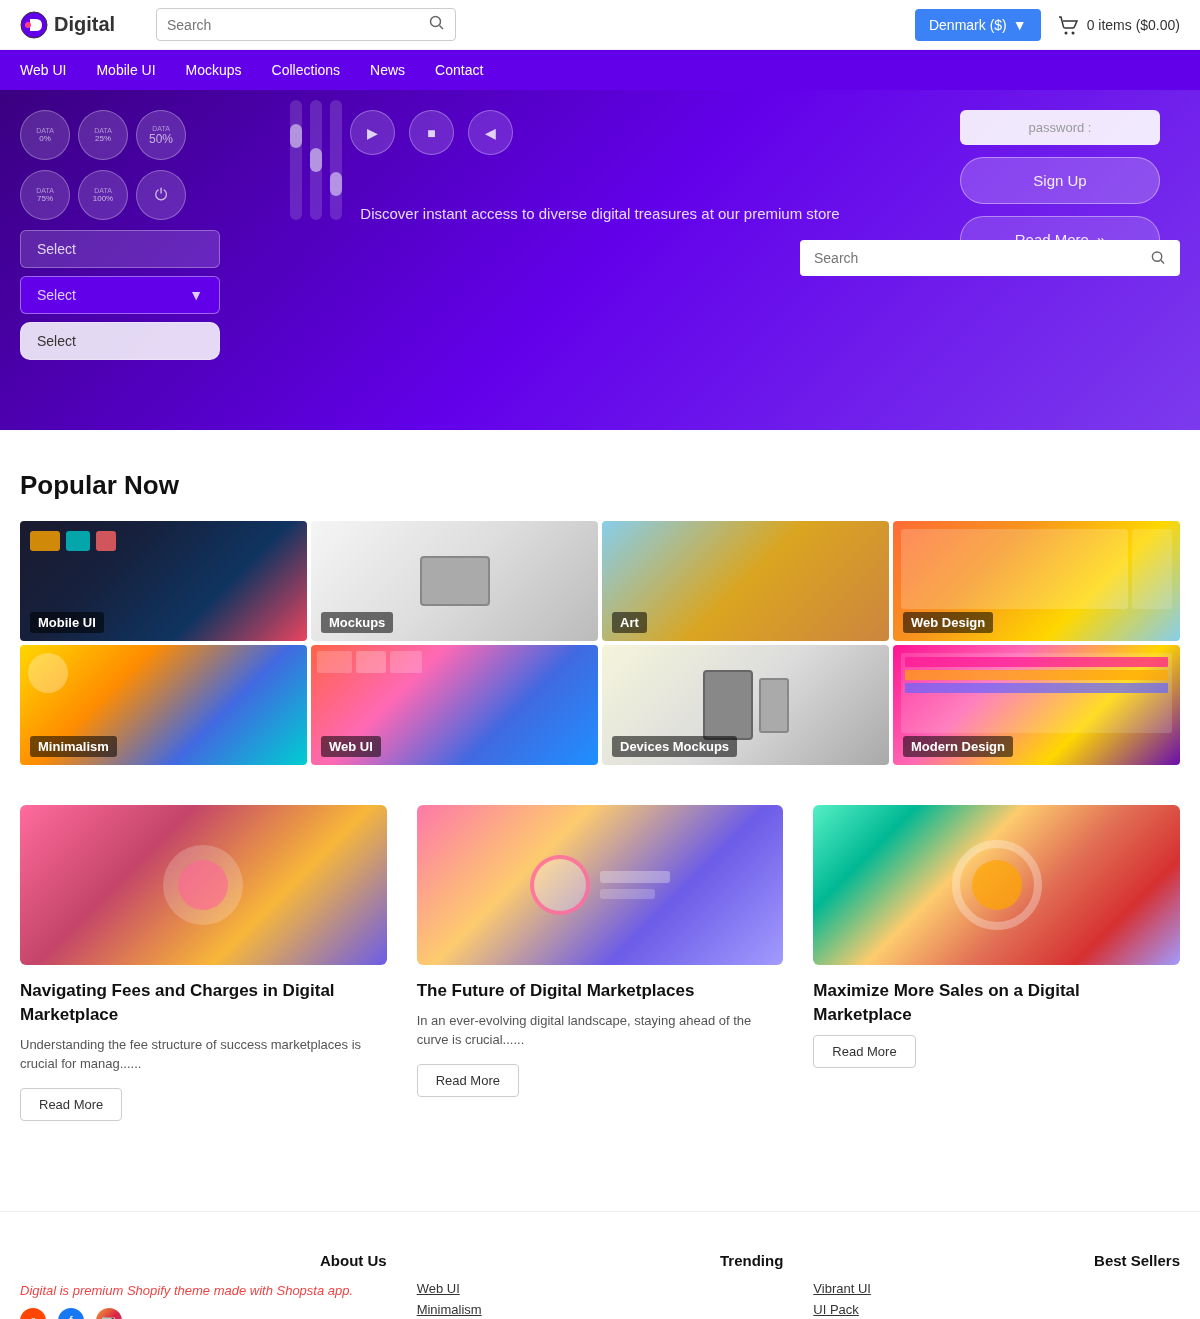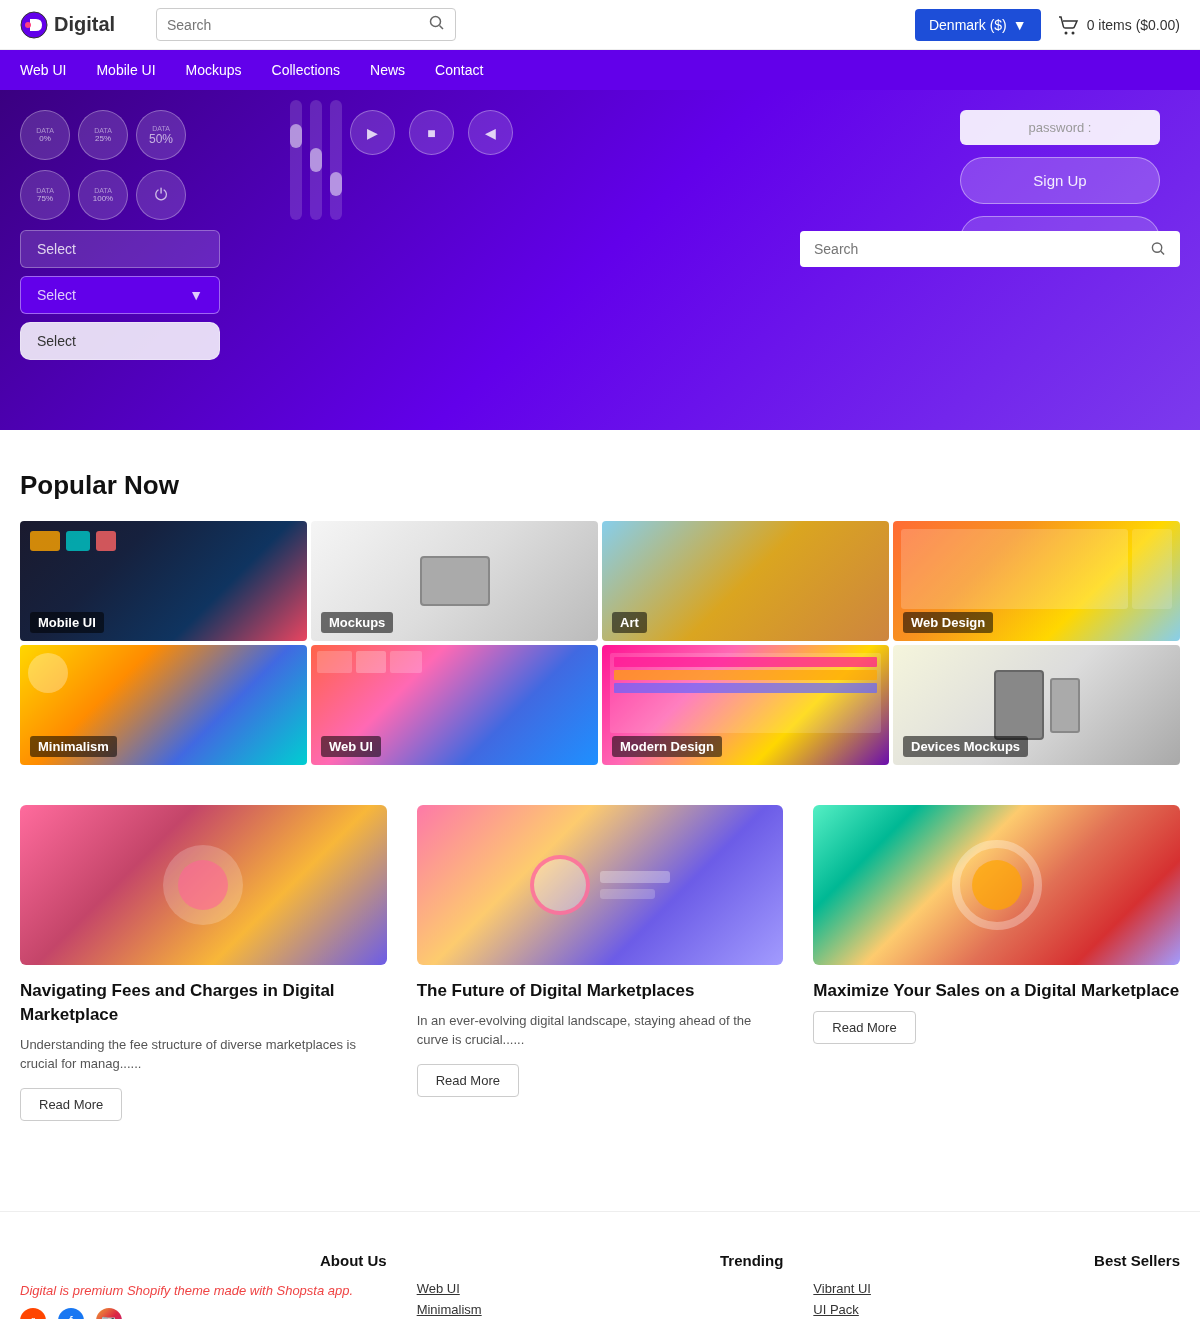--- a/index.html
+++ b/index.html
@@ -48,21 +48,21 @@
       cursor: pointer;
       color: #666;
     }
     .header-right {
       display: flex;
       align-items: center;
       gap: 16px;
       margin-left: auto;
     }
     .currency-btn {
-      background: #1d4ed8;
+      background: #3b82f6;
       color: #fff;
       border: none;
       border-radius: 4px;
       padding: 8px 14px;
       font-size: 14px;
       cursor: pointer;
       display: flex;
       align-items: flex-start;
       gap: 6px;
     }
@@ -545,20 +545,21 @@
     <div class="hero-signup-btn">
       <span>Sign Up</span>
     </div>
     <div class="hero-readmore-btn">
       <span>Read More</span>
       <span>»</span>
     </div>
   </div>
 
   <div class="hero-title-area">
+    <p class="hero-subtitle">Discover instant access to diverse digital treasures at our premium store</p>
   </div>
 
   <div class="hero-middle-search" style="margin-top:18px;position:relative;z-index:5;">
     <div class="hero-search-box">
       <input type="text" style="border: none; outline: none; width: 100%; font-size: 14px;" placeholder="Search">
       <svg width="16" height="16" viewBox="0 0 16 16" fill="none">
         <circle cx="6.5" cy="6.5" r="5" stroke="#666" stroke-width="1.5"></circle>
         <line x1="10.5" y1="10.5" x2="14" y2="14" stroke="#666" stroke-width="1.5"></line>
       </svg>
     </div>
@@ -612,54 +613,54 @@
     </div>
     <div class="grid-item">
       <div class="grid-item-bg bg-web-ui">
         <div style="padding:6px;display:flex;gap:4px;flex-wrap:wrap;">
           <div style="width:35px;height:22px;background:rgba(255,255,255,0.2);border-radius:2px;"></div>
           <div style="width:30px;height:22px;background:rgba(255,255,255,0.25);border-radius:2px;"></div>
           <div style="width:32px;height:22px;background:rgba(255,255,255,0.2);border-radius:2px;"></div>
         </div>
       </div>
       <span class="grid-item-label">Web UI</span>
+    </div>
+    <div class="grid-item">
+      <div class="grid-item-bg bg-devices">
+        <div style="padding:10px;display:flex;gap:6px;align-items:center;justify-content:center;height:100%;">
+          <div style="width:50px;height:70px;background:#888;border-radius:4px;border:2px solid #666;"></div>
+          <div style="width:30px;height:55px;background:#aaa;border-radius:3px;border:2px solid #888;"></div>
+        </div>
+      </div>
+      <span class="grid-item-label">Devices Mockups</span>
     </div>
     <div class="grid-item">
       <div class="grid-item-bg bg-modern-design">
         <div style="padding:8px;display:flex;gap:3px;">
           <div style="flex:1;height:80px;background:rgba(255,255,255,0.15);border-radius:2px;display:flex;flex-direction:column;gap:3px;padding:4px;">
             <div style="height:10px;background:rgba(255,20,147,0.7);border-radius:1px;"></div>
             <div style="height:10px;background:rgba(255,165,0,0.7);border-radius:1px;"></div>
             <div style="height:10px;background:rgba(100,100,255,0.7);border-radius:1px;"></div>
           </div>
         </div>
       </div>
       <span class="grid-item-label">Modern Design</span>
     </div>
-    <div class="grid-item">
-      <div class="grid-item-bg bg-devices">
-        <div style="padding:10px;display:flex;gap:6px;align-items:center;justify-content:center;height:100%;">
-          <div style="width:50px;height:70px;background:#888;border-radius:4px;border:2px solid #666;"></div>
-          <div style="width:30px;height:55px;background:#aaa;border-radius:3px;border:2px solid #888;"></div>
-        </div>
-      </div>
-      <span class="grid-item-label">Devices Mockups</span>
-    </div>
   </div>
 
   <div class="blog-grid">
 
     <div class="blog-card">
       <div class="blog-img-1">
         <div style="width:80px;height:80px;background:rgba(255,255,255,0.2);border-radius:50%;display:flex;align-items:center;justify-content:center;">
           <div style="width:50px;height:50px;background:rgba(255,100,150,0.6);border-radius:50%;"></div>
         </div>
       </div>
       <h3 class="blog-title">Navigating Fees and Charges in Digital Marketplace</h3>
-      <p class="blog-excerpt">Understanding the fee structure of diverse marketplaces is crucial for manag......</p>
+      <p class="blog-excerpt">Understanding the fee structure of success marketplaces is crucial for manag......</p>
       <button class="read-more-btn">Read More</button>
     </div>
 
     <div class="blog-card">
       <div class="blog-img-2">
         <div style="padding:20px;display:flex;gap:10px;align-items:center;justify-content:center;height:100%;">
           <div style="width:60px;height:60px;background:rgba(255,255,255,0.3);border-radius:50%;border:4px solid rgba(255,100,150,0.8);"></div>
           <div style="display:flex;flex-direction:column;gap:6px;">
             <div style="width:70px;height:12px;background:rgba(255,255,255,0.3);border-radius:3px;"></div>
             <div style="width:55px;height:10px;background:rgba(255,255,255,0.2);border-radius:3px;"></div>
@@ -672,21 +673,21 @@
     </div>
 
     <div class="blog-card">
       <div class="blog-img-3">
         <div style="padding:14px;display:flex;align-items:center;justify-content:center;height:100%;">
           <div style="width:90px;height:90px;border-radius:50%;border:8px solid rgba(255,255,255,0.3);position:relative;display:flex;align-items:center;justify-content:center;">
             <div style="width:50px;height:50px;background:rgba(255,165,0,0.7);border-radius:50%;"></div>
           </div>
         </div>
       </div>
-      <h3 class="blog-title">Maximize Your Sales on a Digital Marketplace</h3>
+      <h3 class="blog-title">Maximize More Sales on a Digital Marketplace</h3>
       <button class="read-more-btn">Read More</button>
     </div>
   </div>
 </main>
 
 <footer>
   <div class="footer-links">
 
     <div>
       <div class="footer-col-title">About Us</div>

